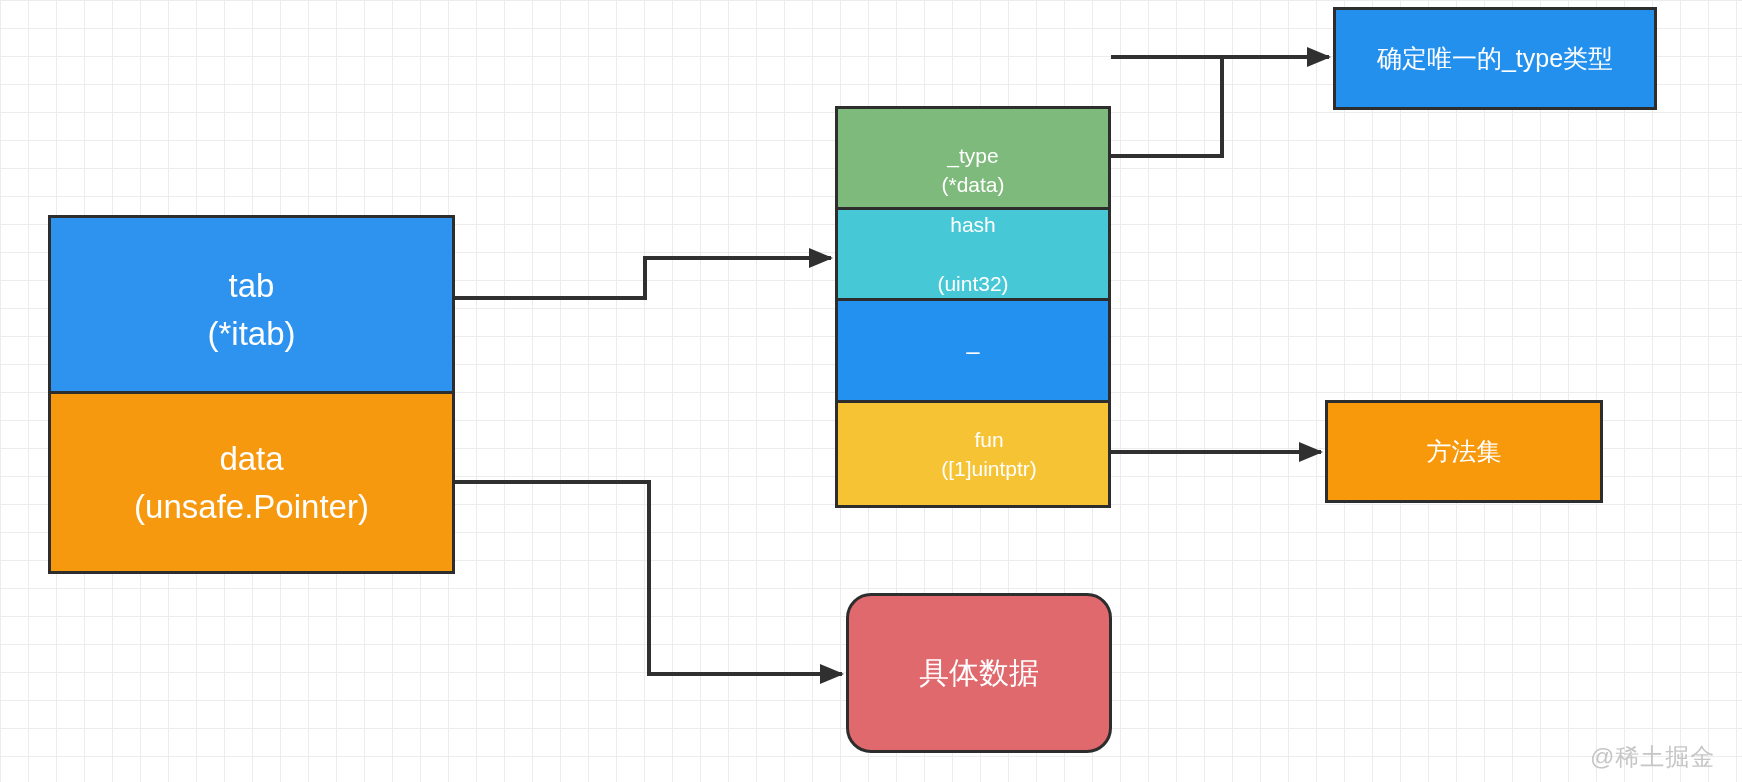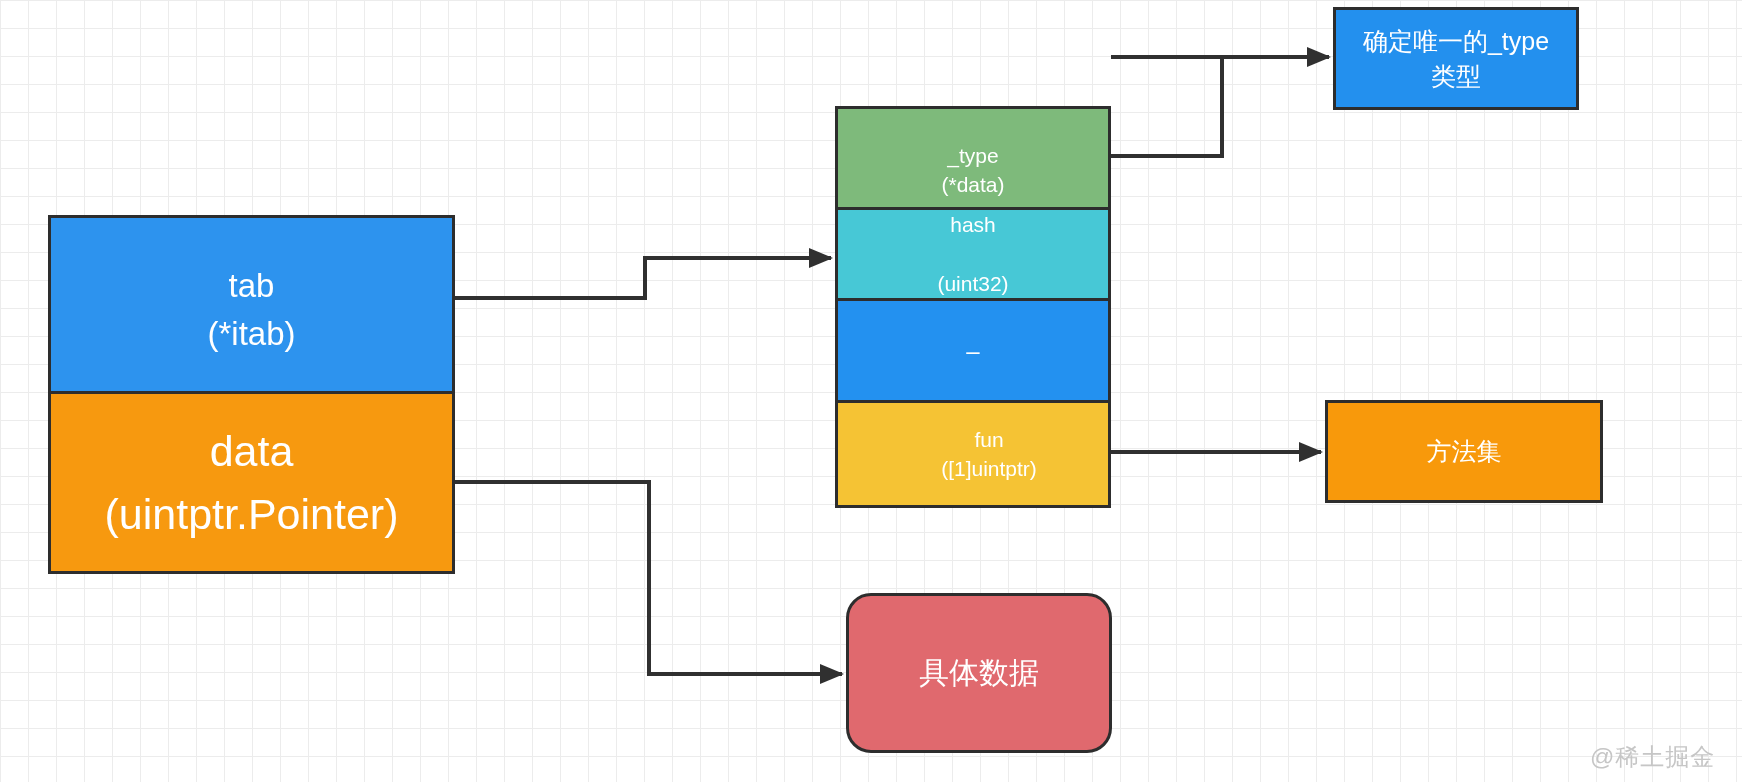--- a/index.html
+++ b/index.html
@@ -21,30 +21,30 @@
     display:flex;
     flex-direction:column;
     align-items:center;
     justify-content:center;
     color:#ffffff;
     text-align:center;
   }
   .box .ln{white-space:pre;}
   
   .n-tab {left:48px; top:205px; width:407px; height:189px; font-size:33px; line-height:1.45;}
-  .n-data{left:48px; top:391px; width:407px; height:183px; font-size:43px; line-height:1.45;}
+  .n-data{left:48px; top:391px; width:407px; height:183px; font-size:33px; line-height:1.45;}
   
   .itab-row{left:835px; width:276px; font-size:21px; line-height:1.4;}
   .n-inter{top:5px;   height:104px;}
   .n-type {top:106px; height:128px;}
   .n-hash {top:207px; height:94px;justify-content:space-between;}
   .n-blank{top:298px; height:105px; font-size:24px;}
   .n-fun  {top:400px; height:108px;}
   
-  .n-typenote{left:1333px; top:7px;  width:246px; height:103px; font-size:25px; line-height:1.4; padding:0 20px;justify-content:center;}
+  .n-typenote{left:1333px; top:7px;  width:324px; height:103px; font-size:25px; line-height:1.4; padding:0 20px;justify-content:center;}
   .n-methods {left:1325px; top:400px; width:278px; height:103px; font-size:25px;}
   .n-concrete{left:846px; top:593px; width:266px; height:160px; font-size:30px;}
   .connectors{
     position:absolute;left:0;top:0;width:1742px;height:782px;
     pointer-events:none;z-index:2;
   }
   .connectors path{
     fill:none;
     stroke:#303030;
     stroke-width:4px;
@@ -76,21 +76,21 @@
     <path d="M1111 156 L1222 156 L1222 59"></path>
     <path d="M1111 452 L1321 452" marker-end="url(#arrow)"></path>
   </svg>
 
   <div class="box n-tab" style="background-color: rgb(45, 147, 238); margin-top: 10px;">
     <div class="ln">tab</div>
     <div class="ln">(*itab)</div>
   </div>
   <div class="box n-data" style="background-color: rgb(247, 153, 15);">
     <div class="ln">data</div>
-    <div class="ln">(uintptr.Pointer)</div>
+    <div class="ln">(unsafe.Pointer)</div>
   </div>
 
   <div class="box itab-row n-type" style="background-color: rgb(126, 186, 123);">
     <div class="ln">_type</div>
     <div class="ln">(*data)</div>
   </div>
   <div class="box itab-row n-hash" style="background-color: rgb(71, 200, 214);">
     <div class="ln">hash</div>
     <div class="ln">(uint32)</div>
   </div>

